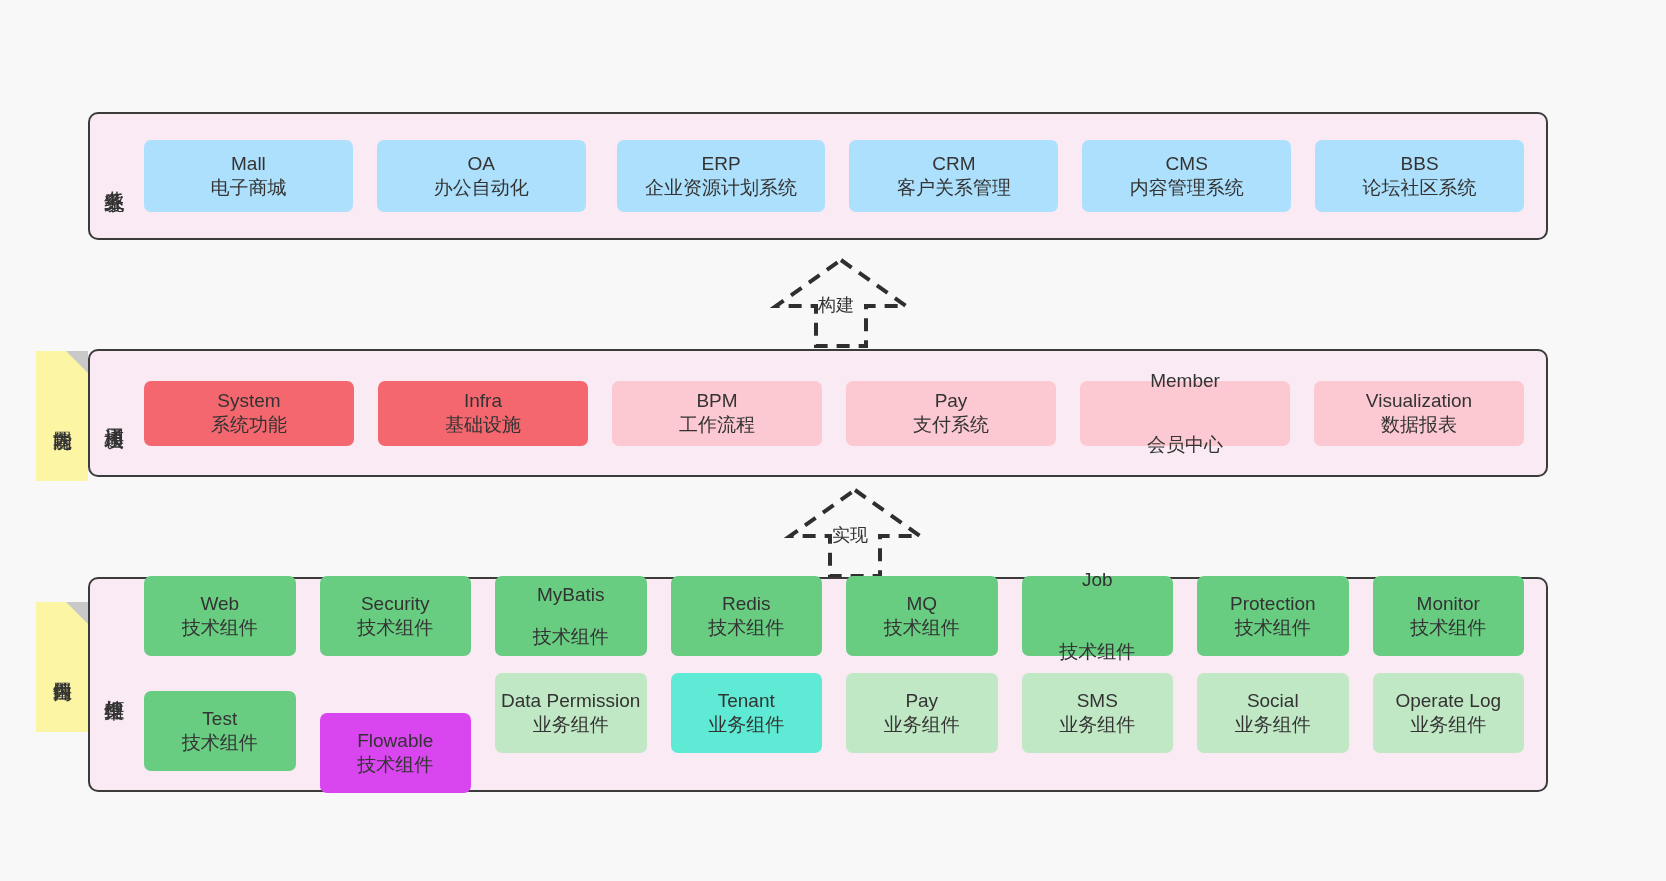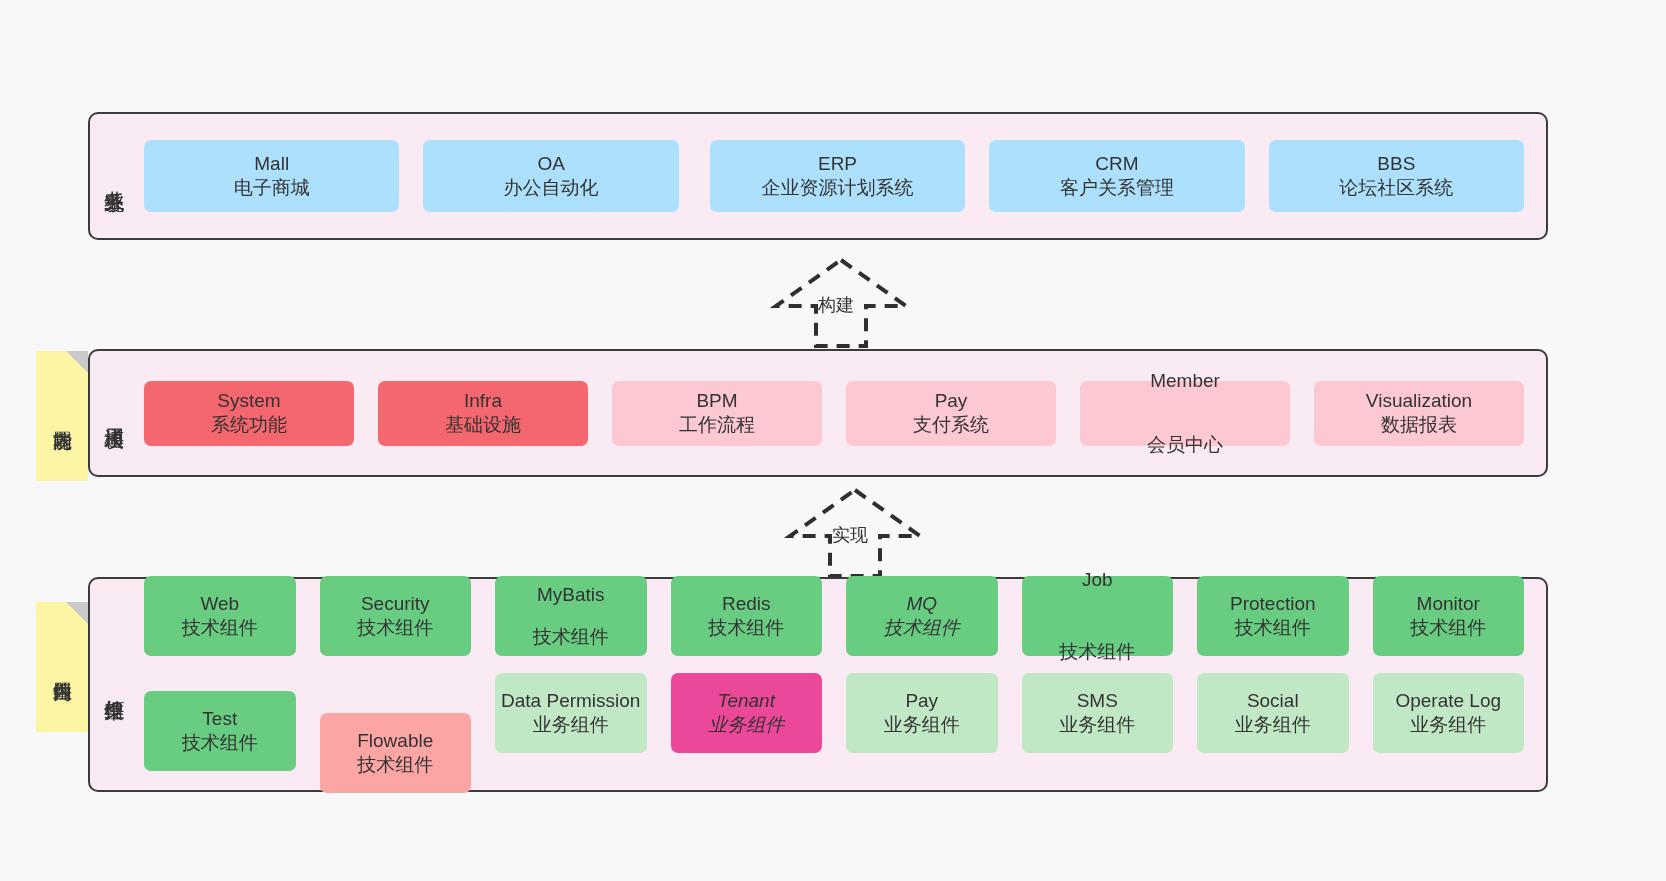--- a/index.html
+++ b/index.html
@@ -164,20 +164,24 @@
         </div>
         <div class="node blue" style="background: rgb(173, 224, 253); margin-left: 7px;">
           <span class="en">ERP</span>
           <span class="cn">企业资源计划系统</span>
         </div>
         <div class="node blue" style="background: rgb(173, 224, 253);">
           <span class="en">CRM</span>
           <span class="cn">客户关系管理</span>
         </div>
         <div class="node blue" style="background: rgb(173, 224, 253);">
+          <span class="en">CMS</span>
+          <span class="cn">内容管理系统</span>
+        </div>
+        <div class="node blue" style="background: rgb(173, 224, 253);">
           <span class="en">BBS</span>
           <span class="cn">论坛社区系统</span>
         </div>
       </div>
     </div>
   </div>
 
   <div class="connector" id="connector-build">
     <svg width="170" height="92" viewBox="0 0 170 92" fill="none">
       <path d="M85 4 L150 50 L110 50 L110 90 L60 90 L60 50 L20 50 Z" stroke="#2f2f2f" stroke-width="4" stroke-dasharray="13 9" stroke-linejoin="miter" fill="none"></path>
@@ -248,21 +252,21 @@
           <span class="cn">技术组件</span>
         </div>
         <div class="node green" style="background: rgb(104, 204, 129); gap: 18px;">
           <span class="en">MyBatis</span>
           <span class="cn">技术组件</span>
         </div>
         <div class="node green" style="background: rgb(104, 204, 129);">
           <span class="en">Redis</span>
           <span class="cn">技术组件</span>
         </div>
-        <div class="node green" style="background: rgb(104, 204, 129); font-style: italic;">
+        <div class="node green" style="background: rgb(104, 204, 129);">
           <span class="en">MQ</span>
           <span class="cn">技术组件</span>
         </div>
         <div class="node green" style="background: rgb(104, 204, 129); gap: 48px;">
           <span class="en">Job</span>
           <span class="cn">技术组件</span>
         </div>
         <div class="node green" style="background: rgb(104, 204, 129); text-align: right;">
           <span class="en">Protection</span>
           <span class="cn">技术组件</span>
@@ -271,29 +275,29 @@
           <span class="en">Monitor</span>
           <span class="cn">技术组件</span>
         </div>
       </div>
 
       <div class="row">
         <div class="node green" style="background: rgb(104, 204, 129); margin-top: 18px;">
           <span class="en">Test</span>
           <span class="cn">技术组件</span>
         </div>
-        <div class="node green" style="background: #fca5a5; margin-top: 40px;">
+        <div class="node green" style="background: #d946ef; margin-top: 40px;">
           <span class="en">Flowable</span>
           <span class="cn">技术组件</span>
         </div>
         <div class="node lightgreen" style="background: rgb(192, 232, 197);">
           <span class="en">Data Permission</span>
           <span class="cn">业务组件</span>
         </div>
-        <div class="node lightgreen" style="background: #ec4899; font-style: italic;">
+        <div class="node lightgreen" style="background: #5eead4;">
           <span class="en">Tenant</span>
           <span class="cn">业务组件</span>
         </div>
         <div class="node lightgreen" style="background: rgb(192, 232, 197);">
           <span class="en">Pay</span>
           <span class="cn">业务组件</span>
         </div>
         <div class="node lightgreen" style="background: rgb(192, 232, 197);">
           <span class="en">SMS</span>
           <span class="cn">业务组件</span>

